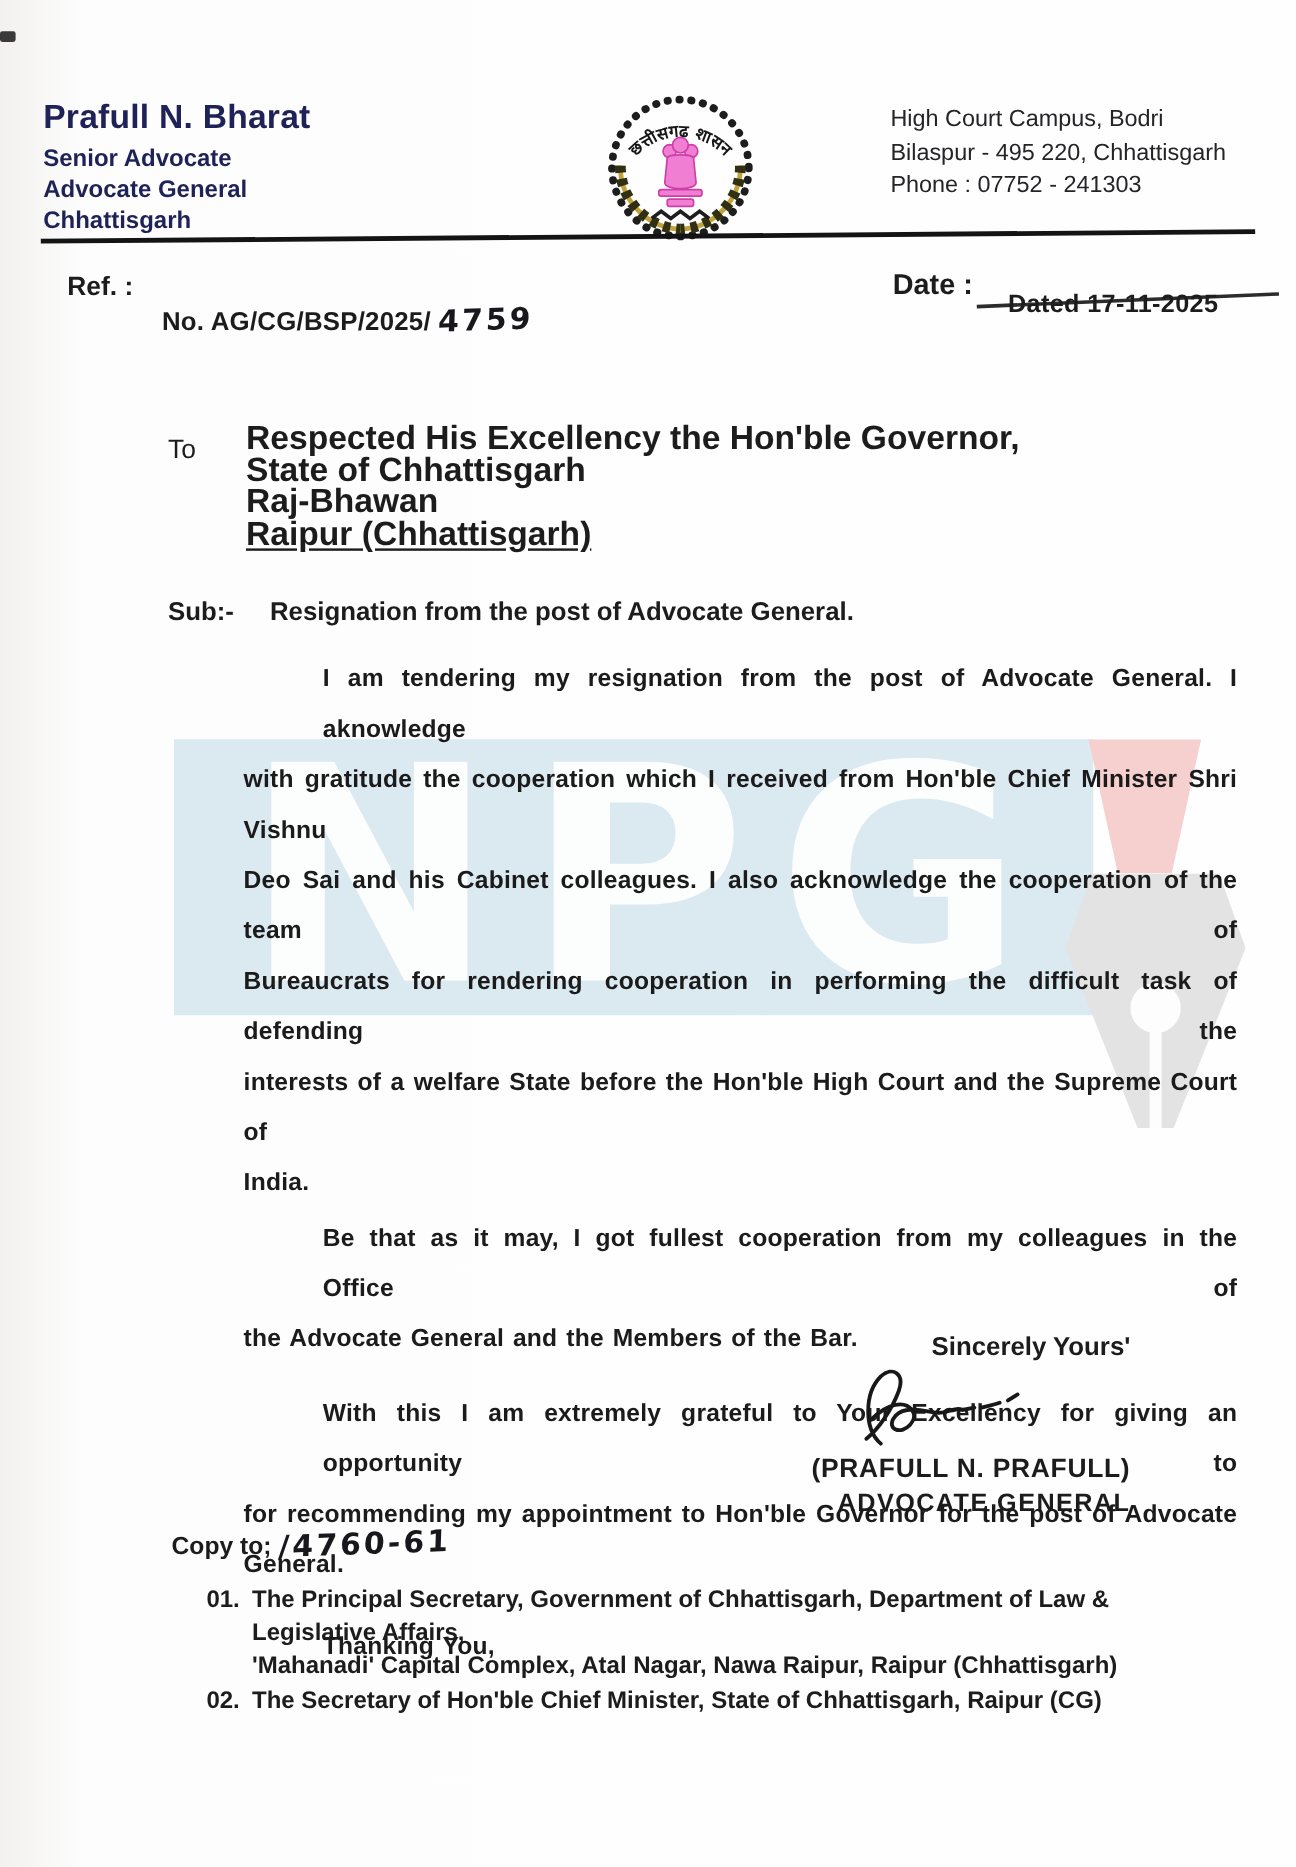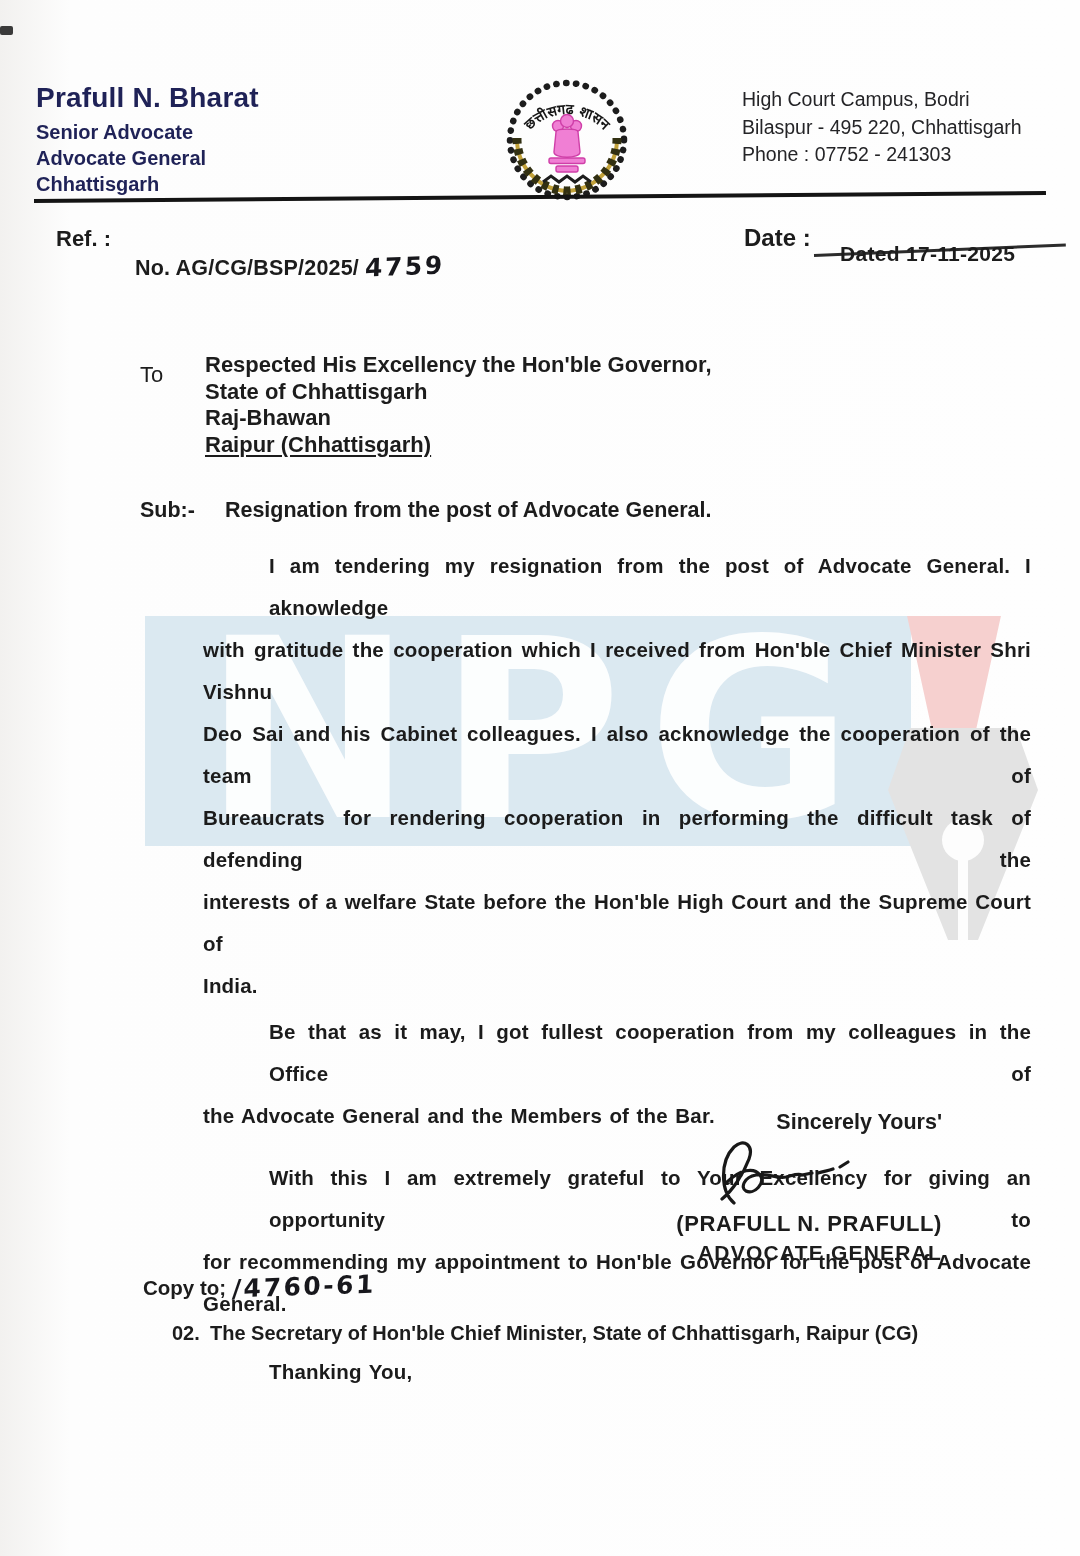--- a/index.html
+++ b/index.html
@@ -34,21 +34,21 @@
   .hand { font-family:"DejaVu Sans", sans-serif; font-weight:600; font-size:25px;
     letter-spacing:2.5px; transform:rotate(-2deg) skewX(-4deg); display:inline-block; color:#17171c; }
   .date-label { position:absolute; left:744px; top:224px; font-size:24px; font-weight:600; }
   .date-wrap { position:absolute; left:814px; top:226px; width:252px; height:44px; }
   .date-rule { position:absolute; left:0; top:28px; width:252px; height:2.5px; background:#2c2c2c;
     transform:rotate(-2.4deg); transform-origin:left center; }
   .date-text { position:absolute; left:26px; top:16px; font-size:21px; font-weight:700; letter-spacing:0.3px; }
 
   
   .to-label { position:absolute; left:140px; top:326px; font-size:22px;margin-top:36px; }
-  .addr { position:absolute; left:205px; top:352px; font-size:22px; line-height:26.5px; font-weight:600; }
+  .addr { position:absolute; left:205px; top:352px; font-size:28px; line-height:26.5px; font-weight:600; }
   .addr .ul { text-decoration:underline; text-underline-offset:3px; }
   .sub { position:absolute; left:140px; top:498px; font-size:21.5px; font-weight:600; }
   .sub .sub-text { margin-left:24px; }
 
   
   .body { position:absolute; left:203px; top:545px; width:828px; font-size:20.5px;
     line-height:42px; font-weight:600; letter-spacing:0.2px; word-spacing:1.5px; color:#1b1b1b; }
   .bline { text-align:justify; text-align-last:justify; }
   .bline.first { padding-left:66px; }
   .bline.last { text-align-last:left; }
@@ -185,20 +185,27 @@
     <div class="sig-name">(PRAFULL N. PRAFULL)</div>
     <div class="sig-title">ADVOCATE GENERAL</div>
   </div>
 
   <div class="copy-head">
     <span>Copy to;</span>
     <span class="hand">/4760-61</span>
   </div>
   <div class="copy-list">
       <div class="copy-item">
+        <div class="copy-num">01.</div>
+        <div>
+          <div>The Principal Secretary, Government of Chhattisgarh, Department of Law &amp; Legislative Affairs,</div>
+          <div>'Mahanadi' Capital Complex, Atal Nagar, Nawa Raipur, Raipur (Chhattisgarh)</div>
+        </div>
+      </div>
+      <div class="copy-item">
         <div class="copy-num">02.</div>
         <div>
           <div>The Secretary of Hon'ble Chief Minister, State of Chhattisgarh, Raipur (CG)</div>
         </div>
       </div>
     </div>
 
 </div>
 
 </body></html>

